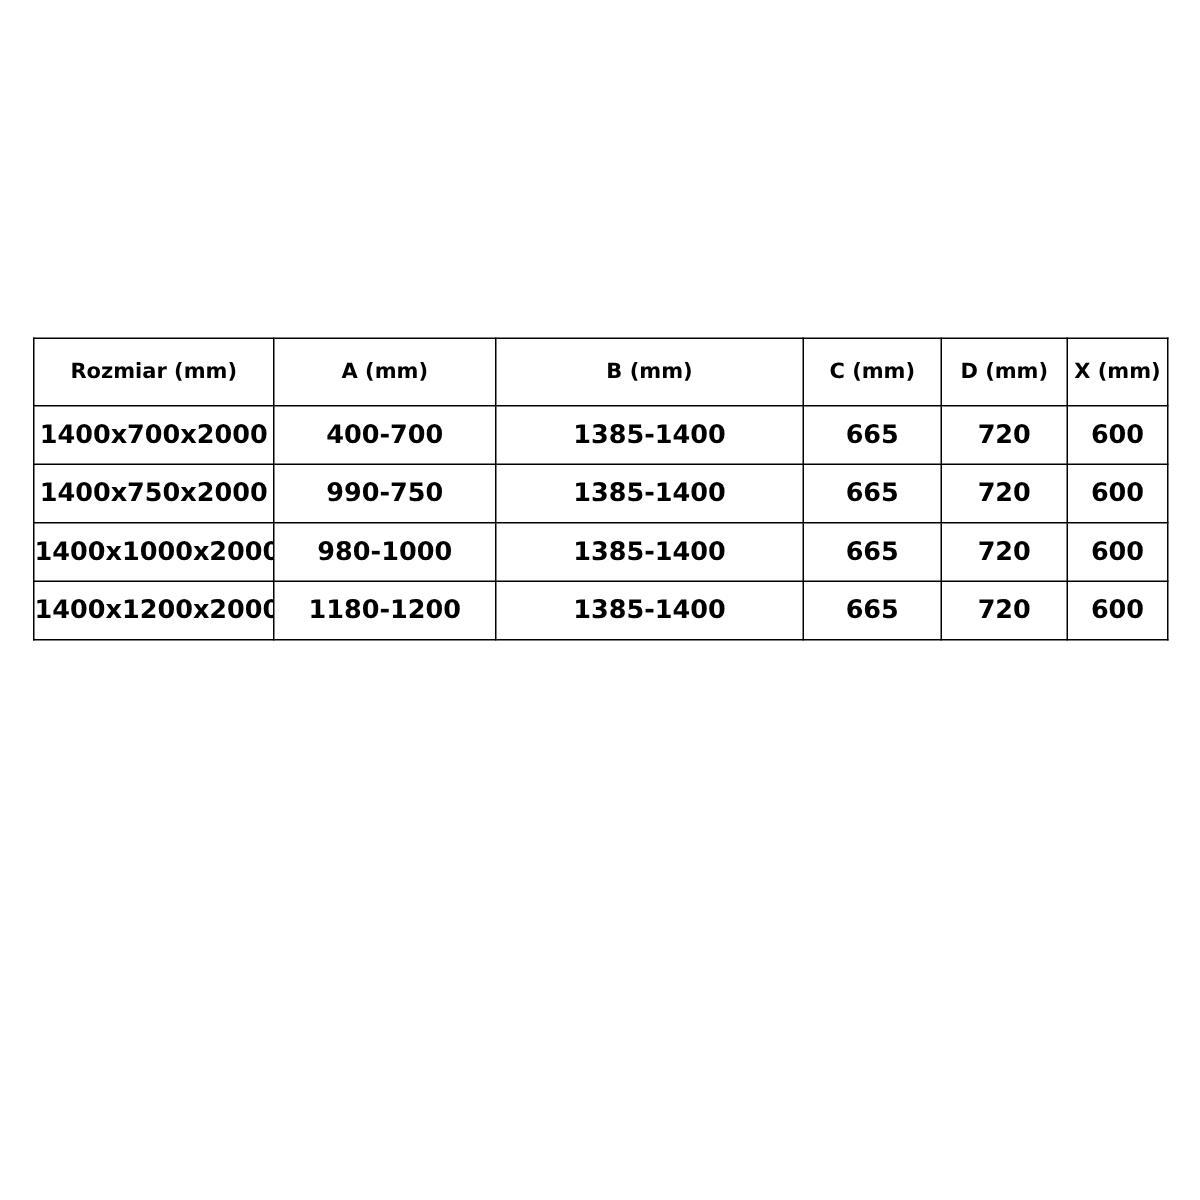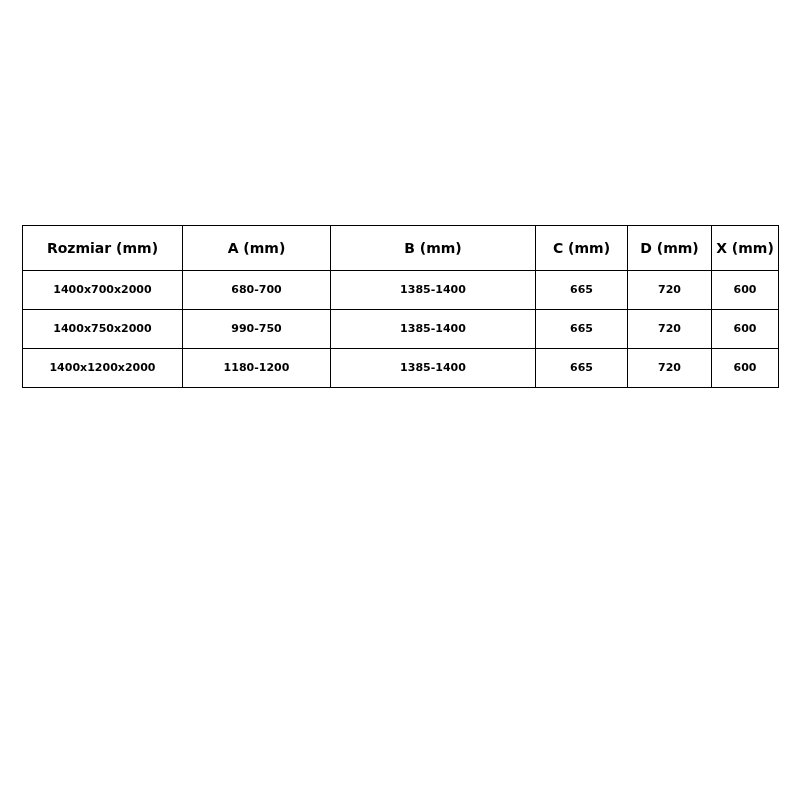--- a/index.html
+++ b/index.html
@@ -29,21 +29,21 @@
   }
   table.spec {
     border-collapse: collapse;
     width: 756px;
     table-layout: fixed;
   }
   table.spec td, table.spec th {
     border: 1px solid #000000;
     text-align: center;
     vertical-align: middle;
-    font-size: 11px;
+    font-size: 17px;
     font-weight: bold;
     padding: 0;
     height: 38px;
     line-height: 38px;
     white-space: nowrap;
     overflow: hidden;
   }
   table.spec thead th {
     height: 44px;
     line-height: 44px;
@@ -77,29 +77,37 @@
           <th>A (mm)</th>
           <th>B (mm)</th>
           <th>C (mm)</th>
           <th>D (mm)</th>
           <th>X (mm)</th>
         </tr>
       </thead>
       <tbody>
         <tr>
           <td>1400x700x2000</td>
-          <td>680-700</td>
+          <td>400-700</td>
           <td>1385-1400</td>
           <td>665</td>
           <td>720</td>
           <td>600</td>
         </tr>
         <tr>
           <td>1400x750x2000</td>
           <td>990-750</td>
+          <td>1385-1400</td>
+          <td>665</td>
+          <td>720</td>
+          <td>600</td>
+        </tr>
+        <tr>
+          <td>1400x1000x2000</td>
+          <td>980-1000</td>
           <td>1385-1400</td>
           <td>665</td>
           <td>720</td>
           <td>600</td>
         </tr>
         <tr>
           <td>1400x1200x2000</td>
           <td>1180-1200</td>
           <td>1385-1400</td>
           <td>665</td>

